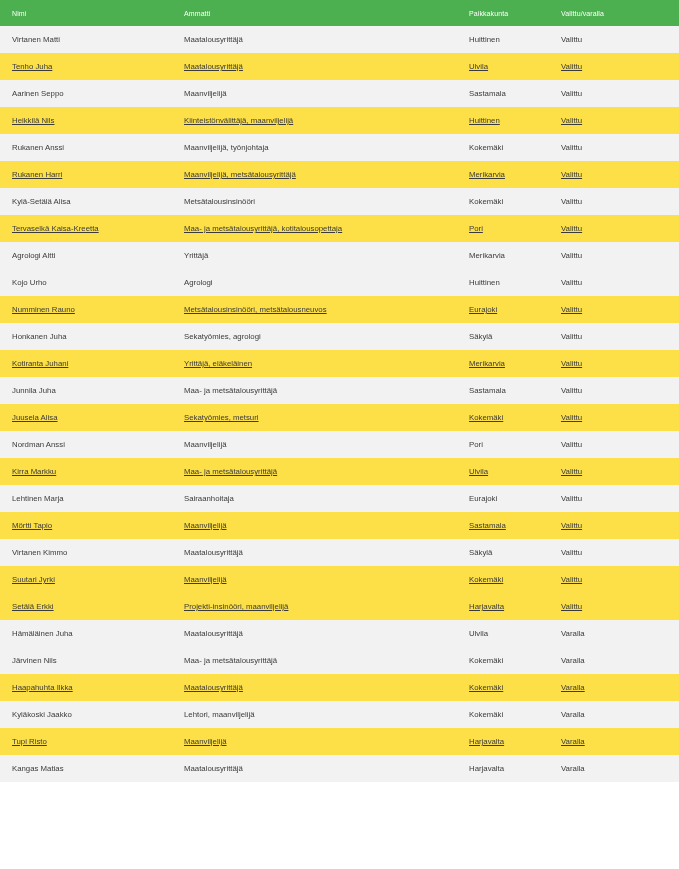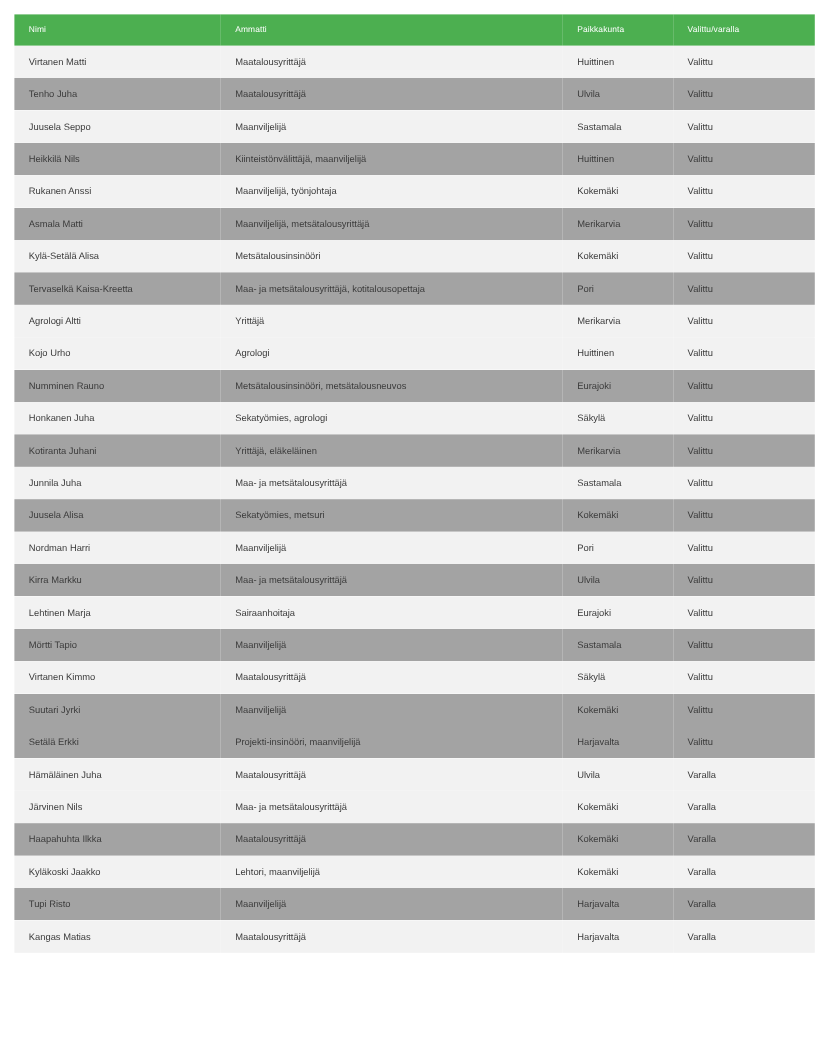--- a/index.html
+++ b/index.html
@@ -10,21 +10,21 @@
   body {
     width: 679px;
     height: 869px;
     font-family: "Liberation Sans", sans-serif;
     color: #333333;
     overflow: hidden;
   }
   .table-wrap {
     width: 679px;
     box-sizing: border-box;
-    padding: 12px;
+    padding: 0;
   }
   table.member-table {
     border-collapse: collapse;
     width: 679px;
     table-layout: fixed;
     font-size: 7.8px;
   }
   table.member-table thead th {
     background: #4caf50;
     color: #ffffff;
@@ -44,21 +44,22 @@
     border: none;
     height: 9px;
     overflow: hidden;
     white-space: nowrap;
     text-overflow: ellipsis;
   }
   table.member-table tbody tr.odd td {
     background: #f2f2f2;
   }
   table.member-table tbody tr.even td {
-    background: #a3a3a3;
+    background: #fde047;
+    text-decoration: underline;
   }
   col.c-name { width: 172px; }
   col.c-prof { width: 285px; }
   col.c-muni { width: 92px; }
   col.c-stat { width: 130px; }
 </style>
 </head>
 <body>
 
 <div class="table-wrap">
@@ -84,39 +85,39 @@
           <td>Huittinen</td>
           <td>Valittu</td>
         </tr>
         <tr class="even">
           <td>Tenho Juha</td>
           <td>Maatalousyrittäjä</td>
           <td>Ulvila</td>
           <td>Valittu</td>
         </tr>
         <tr class="odd">
-          <td>Juusela Seppo</td>
+          <td>Aarinen Seppo</td>
           <td>Maanviljelijä</td>
           <td>Sastamala</td>
           <td>Valittu</td>
         </tr>
         <tr class="even">
           <td>Heikkilä Nils</td>
           <td>Kiinteistönvälittäjä, maanviljelijä</td>
           <td>Huittinen</td>
           <td>Valittu</td>
         </tr>
         <tr class="odd">
           <td>Rukanen Anssi</td>
           <td>Maanviljelijä, työnjohtaja</td>
           <td>Kokemäki</td>
           <td>Valittu</td>
         </tr>
         <tr class="even">
-          <td>Asmala Matti</td>
+          <td>Rukanen Harri</td>
           <td>Maanviljelijä, metsätalousyrittäjä</td>
           <td>Merikarvia</td>
           <td>Valittu</td>
         </tr>
         <tr class="odd">
           <td>Kylä-Setälä Alisa</td>
           <td>Metsätalousinsinööri</td>
           <td>Kokemäki</td>
           <td>Valittu</td>
         </tr>
@@ -162,21 +163,21 @@
           <td>Sastamala</td>
           <td>Valittu</td>
         </tr>
         <tr class="even">
           <td>Juusela Alisa</td>
           <td>Sekatyömies, metsuri</td>
           <td>Kokemäki</td>
           <td>Valittu</td>
         </tr>
         <tr class="odd">
-          <td>Nordman Harri</td>
+          <td>Nordman Anssi</td>
           <td>Maanviljelijä</td>
           <td>Pori</td>
           <td>Valittu</td>
         </tr>
         <tr class="even">
           <td>Kirra Markku</td>
           <td>Maa- ja metsätalousyrittäjä</td>
           <td>Ulvila</td>
           <td>Valittu</td>
         </tr>

